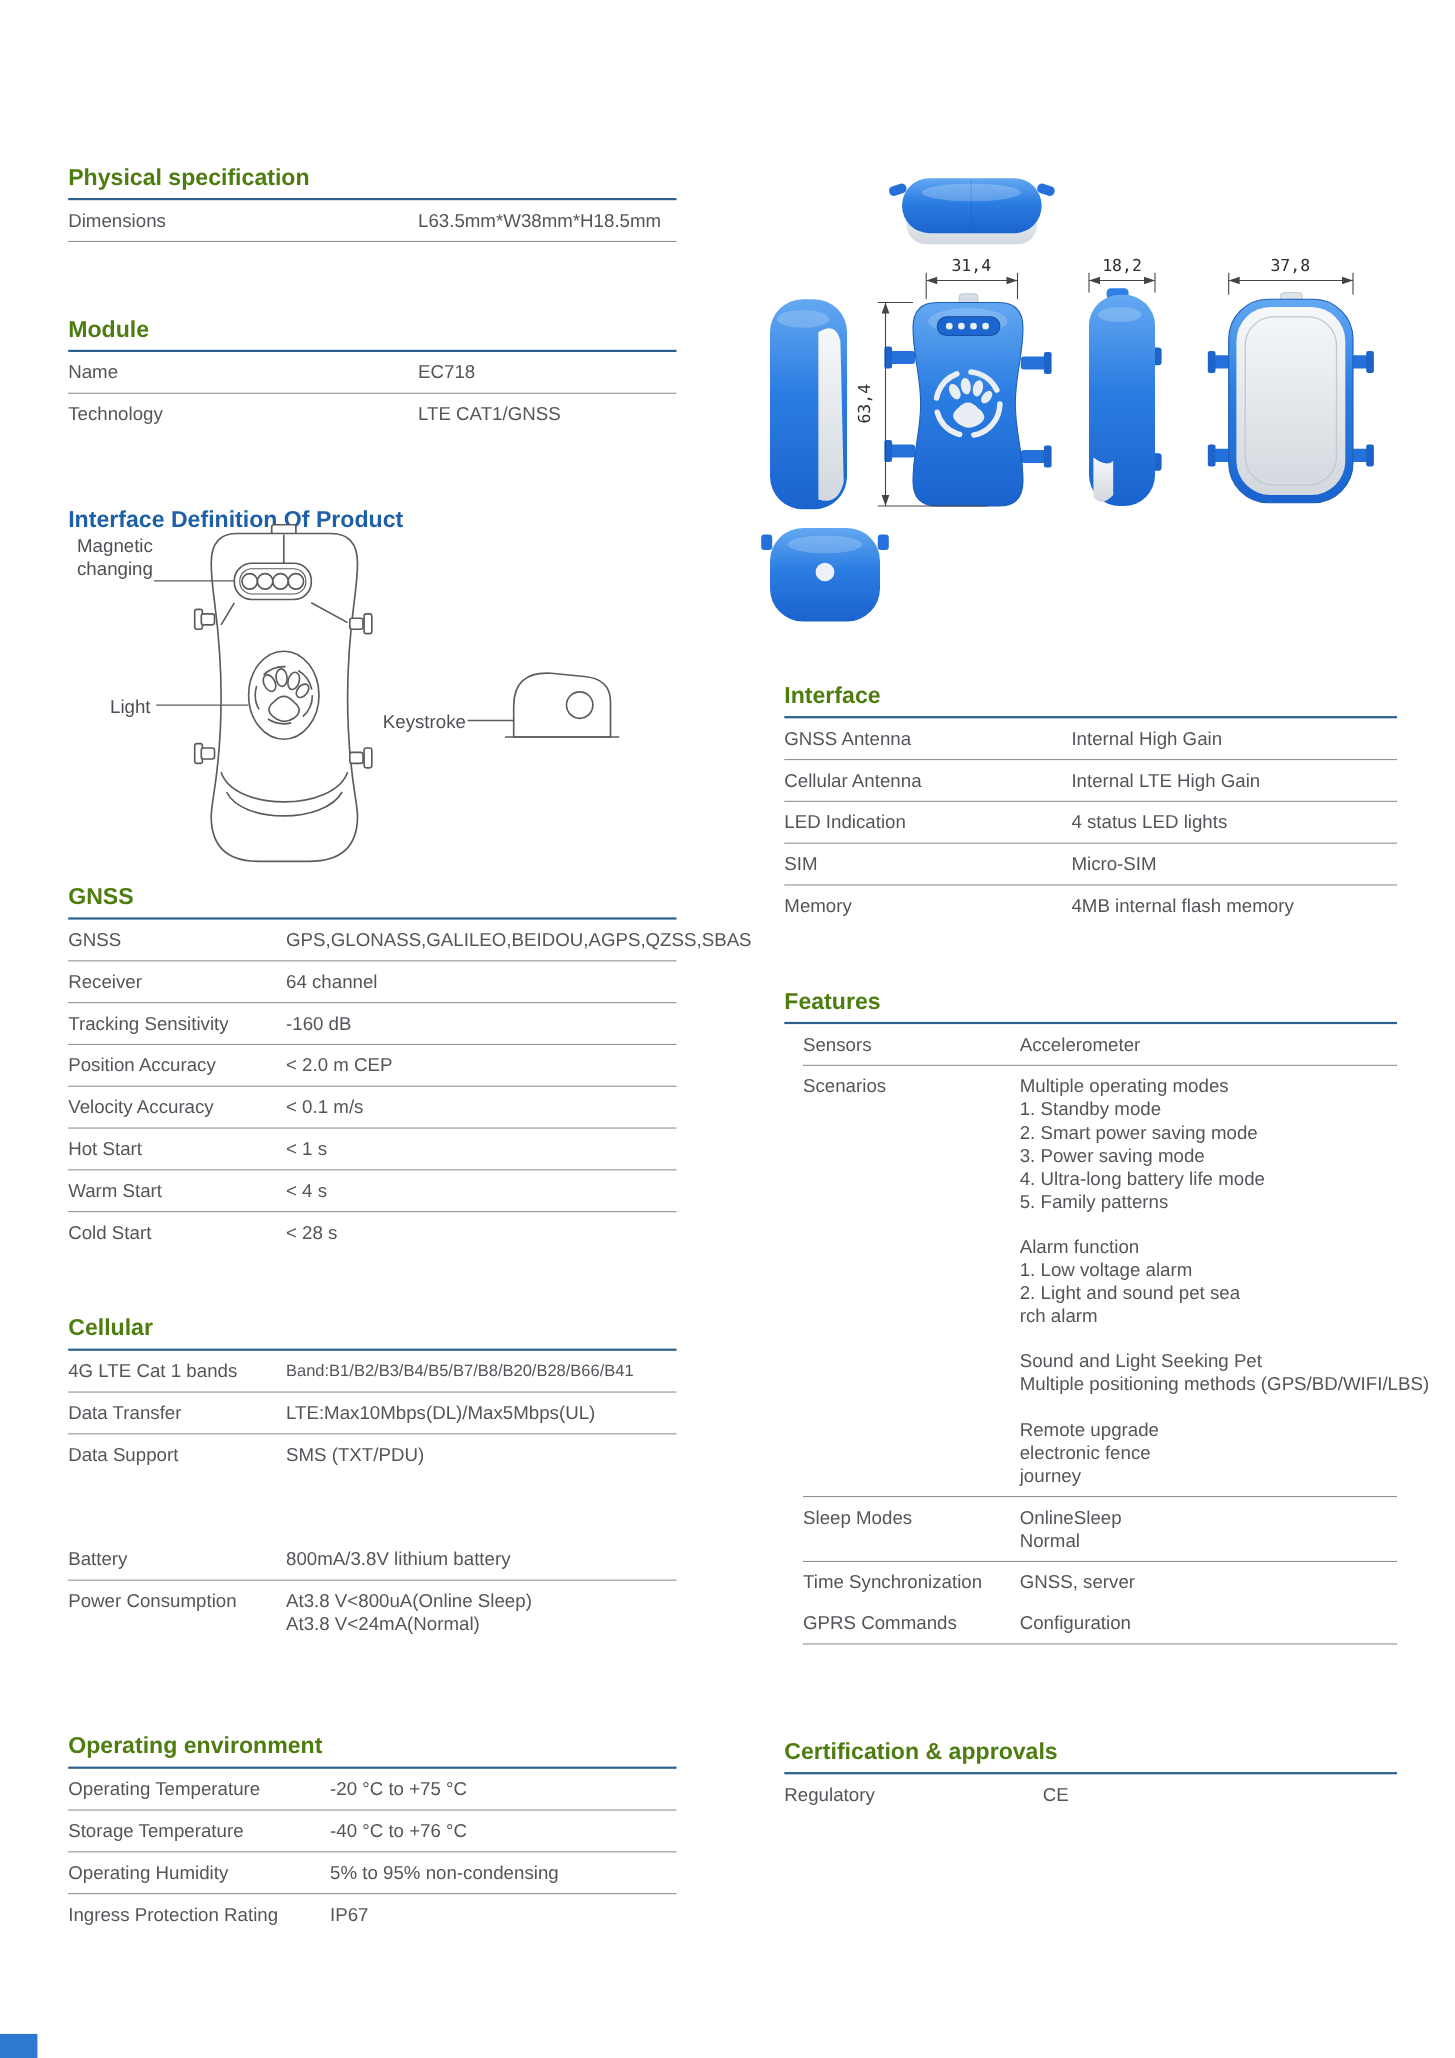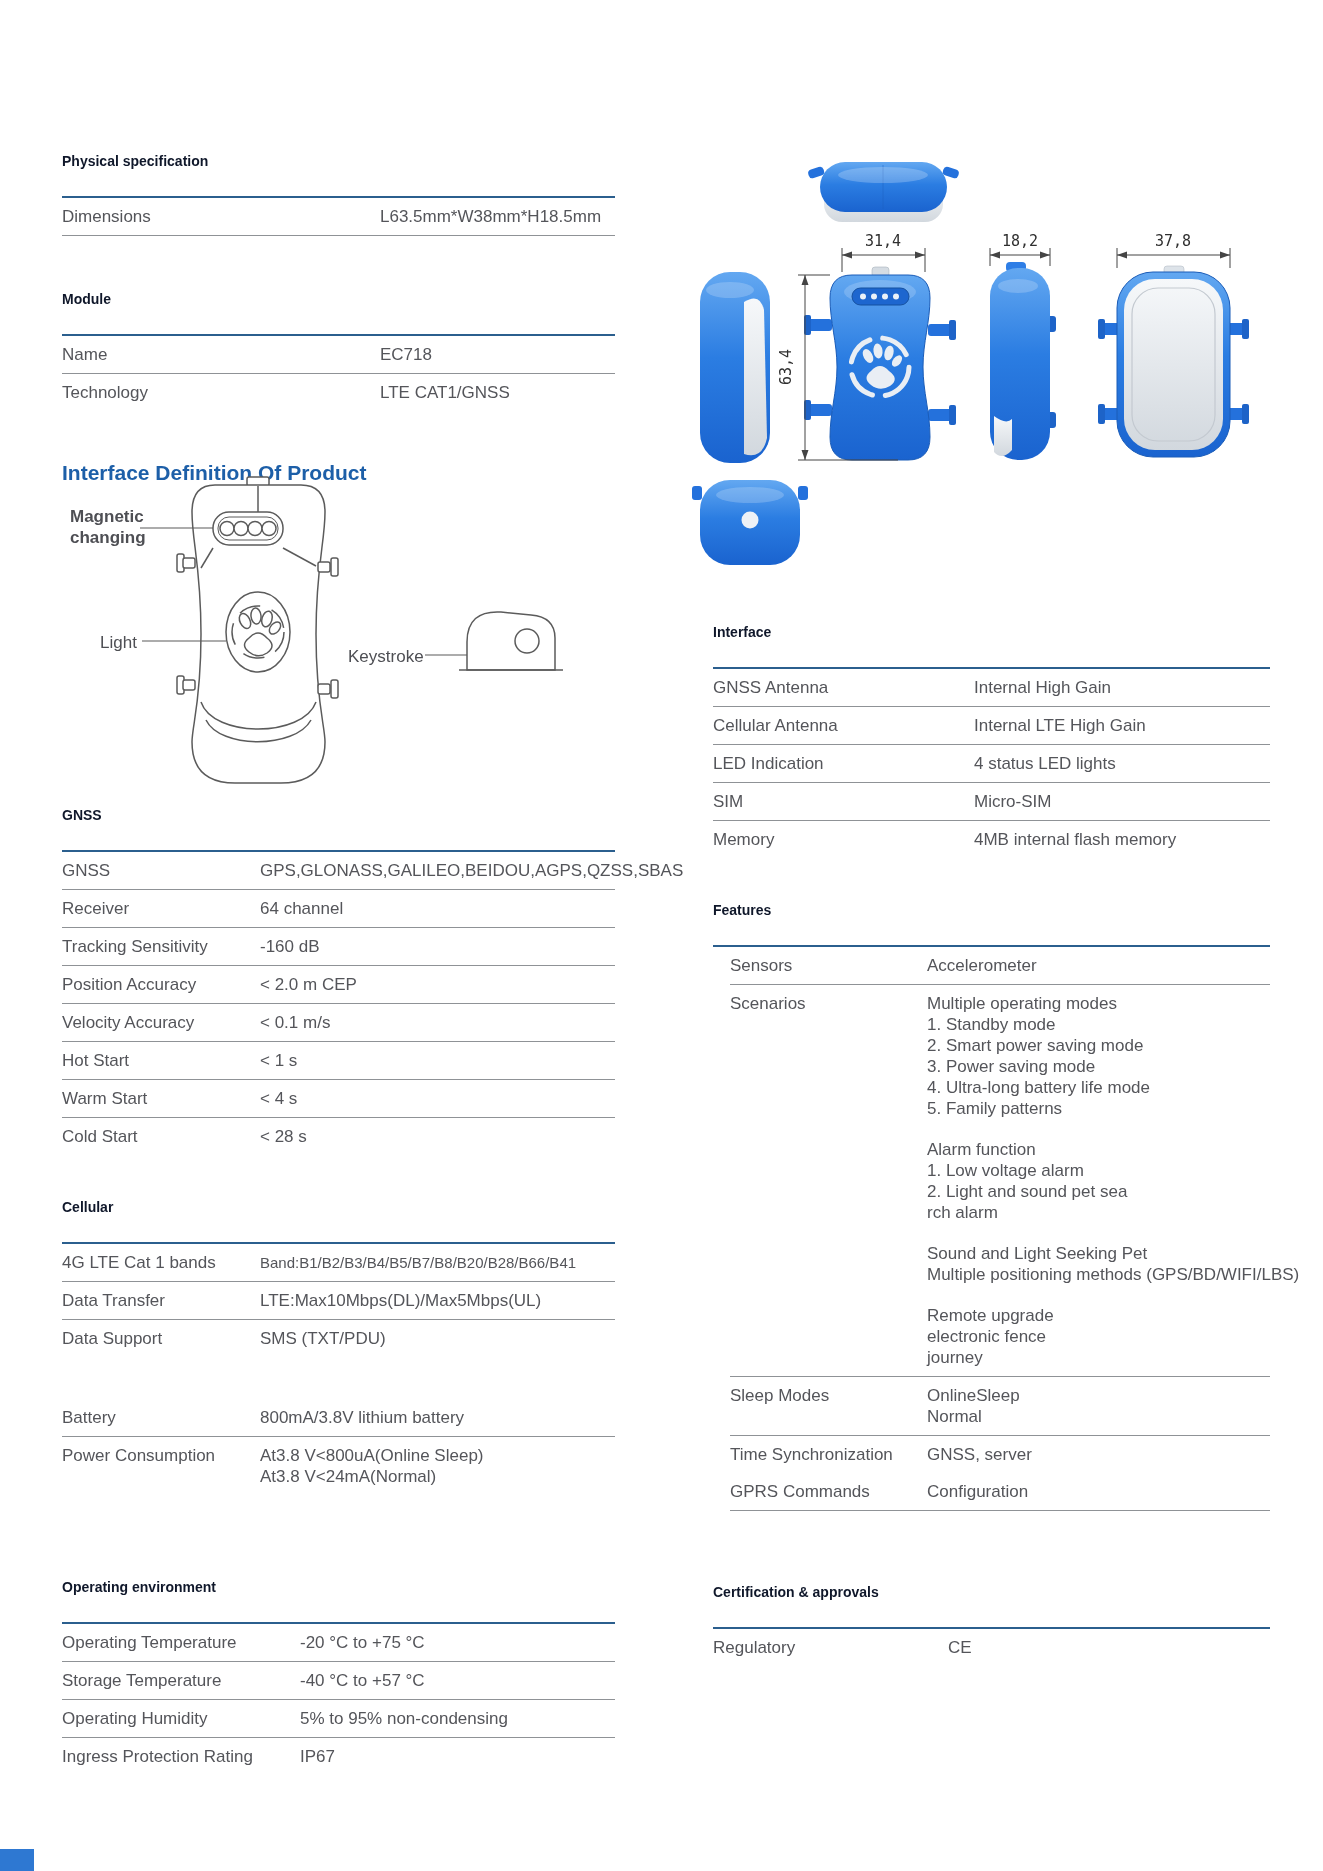--- a/index.html
+++ b/index.html
@@ -3,22 +3,22 @@
 <meta charset="utf-8">
 <style>
   html,body{margin:0;padding:0;}
   body{
     width:1323px;height:1871px;position:relative;background:#ffffff;
     font-family:"Liberation Sans","DejaVu Sans",sans-serif;
     -webkit-font-smoothing:antialiased;
   }
   .section{position:absolute;left:62px;width:553px;}
   .section .title{
-    margin:0;font-size:14px;line-height:23px;font-weight:700;color:#0f172a;
-    padding-bottom:23px;border-bottom:2px solid #2b5f8e;
+    margin:0;font-size:21px;line-height:23px;font-weight:700;color:#4d7c0f;
+    padding-bottom:7px;border-bottom:2px solid #2b5f8e;
   }
   .row{
     display:grid;align-items:start;padding:8px 0;border-bottom:1px solid #8f9296;
     color:#54555a;font-size:17px;line-height:21px;
   }
   .row.last{border-bottom:0;}
   .cell.label{padding-right:6px;}
   .line{white-space:nowrap;}
   .line.gap{height:20px;}
   .value.small .line{font-size:15px;}
@@ -41,21 +41,21 @@
   #sec-cert{left:713px;top:1581px;width:557px;}
   
   #diagram-title{
     position:absolute;left:62px;top:437px;font-size:21px;font-weight:700;
     color:#1d5fa8;
     margin-top:24px;
   }
   #diagram-svg{position:absolute;left:55px;top:470px;}
   #device-svg{position:absolute;left:640px;top:120px;}
   .dg-label{position:absolute;font-size:17px;line-height:21px;color:#4e4f54;white-space:pre-line;}
-  #label-magnetic{left:70px;top:506px;font-weight:bold;}
+  #label-magnetic{left:70px;top:486px;}
   #label-light{left:100px;top:632px;}
   #label-keystroke{left:348px;top:646px;}
   #footer-accent{position:absolute;left:0;top:1849px;width:34px;height:22px;background:#2e78d2;}
   .dim-text{font-family:"DejaVu Sans Mono",monospace;font-size:15px;fill:#2f2f2f;}
 </style>
 </head>
 <body>
 
 <section class="section" id="sec-physical">
   <h2 class="title">Physical specification</h2>
@@ -240,21 +240,21 @@
   <div class="rows">
       <div class="row">
         <div class="cell label">Operating Temperature</div>
         <div class="cell value">
           <div class="line">-20 °C to +75 °C</div>
         </div>
       </div>
       <div class="row">
         <div class="cell label">Storage Temperature</div>
         <div class="cell value">
-          <div class="line">-40 °C to +57 °C</div>
+          <div class="line">-40 °C to +76 °C</div>
         </div>
       </div>
       <div class="row">
         <div class="cell label">Operating Humidity</div>
         <div class="cell value">
           <div class="line">5% to 95% non-condensing</div>
         </div>
       </div>
       <div class="row last">
         <div class="cell label">Ingress Protection Rating</div>

